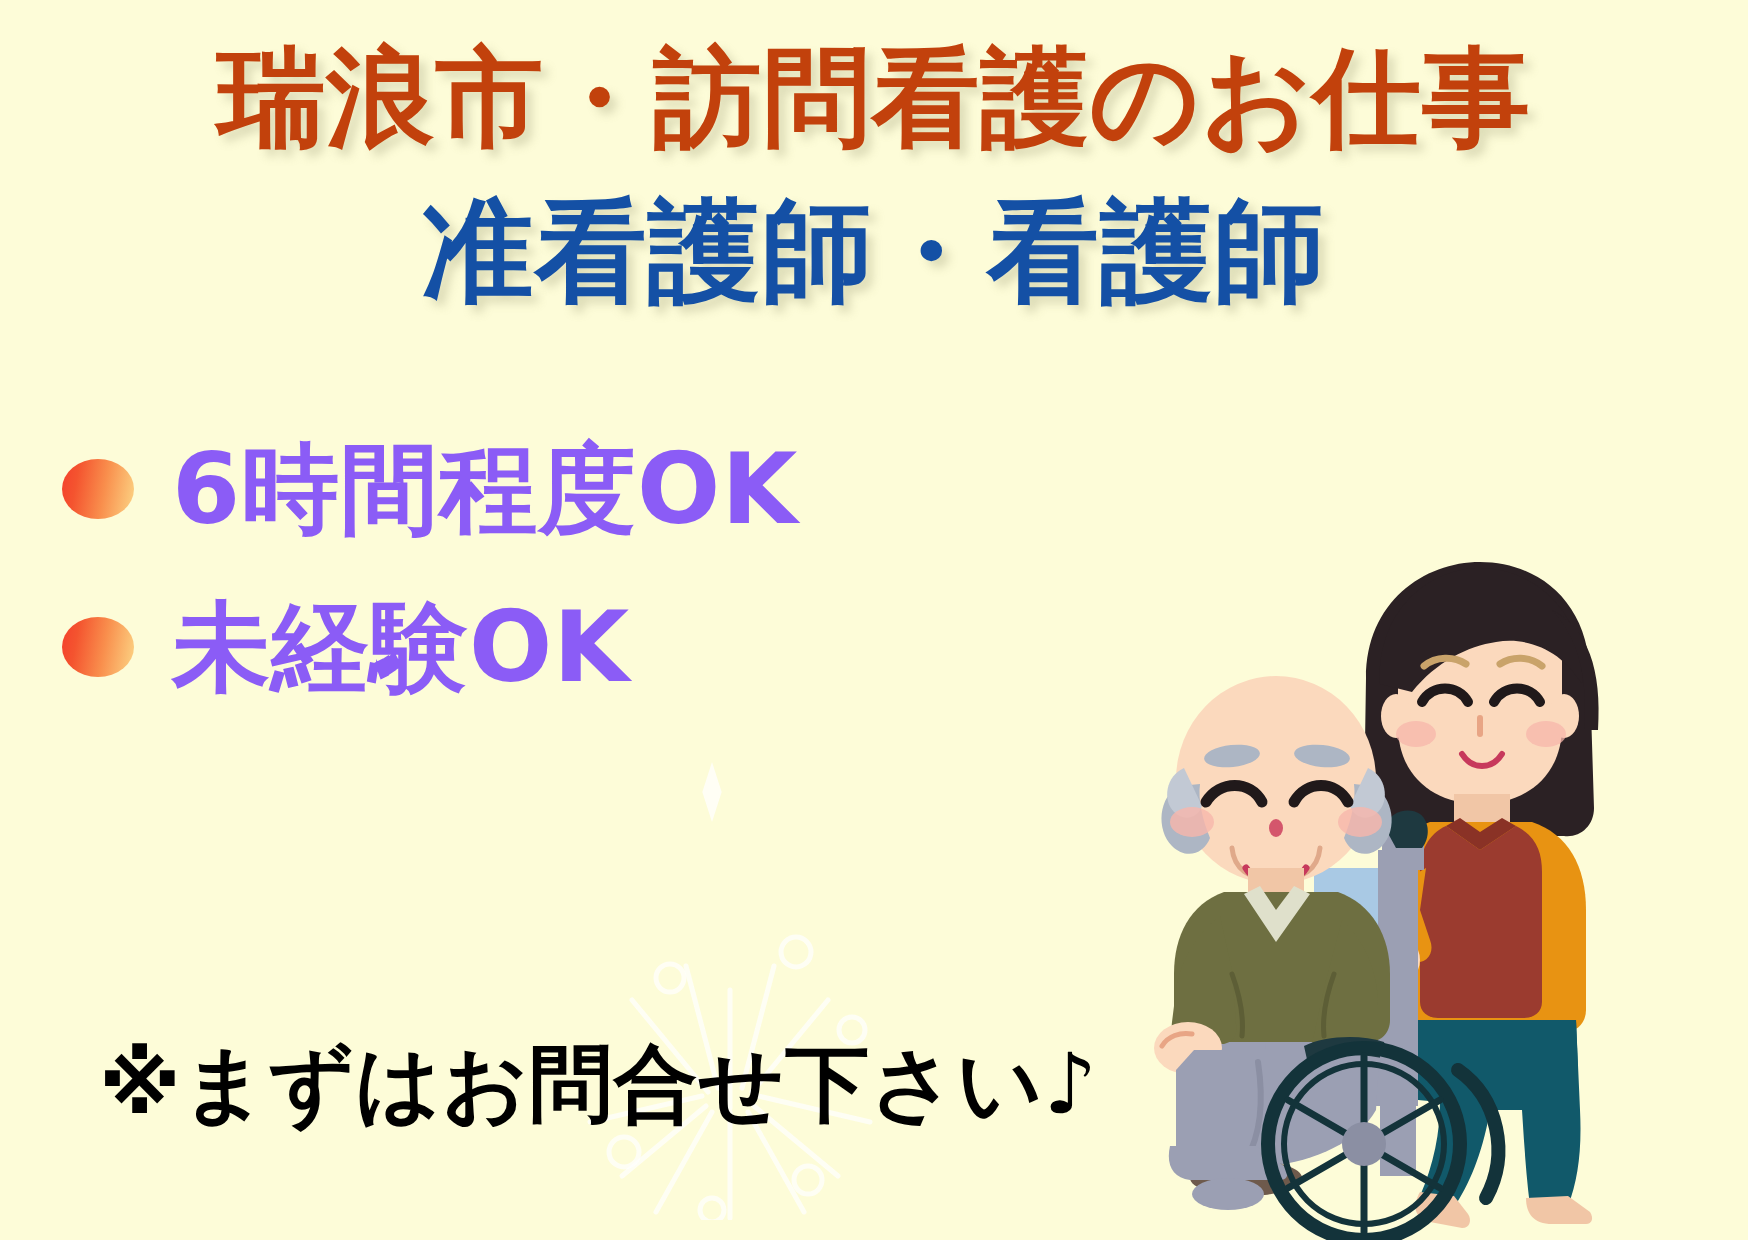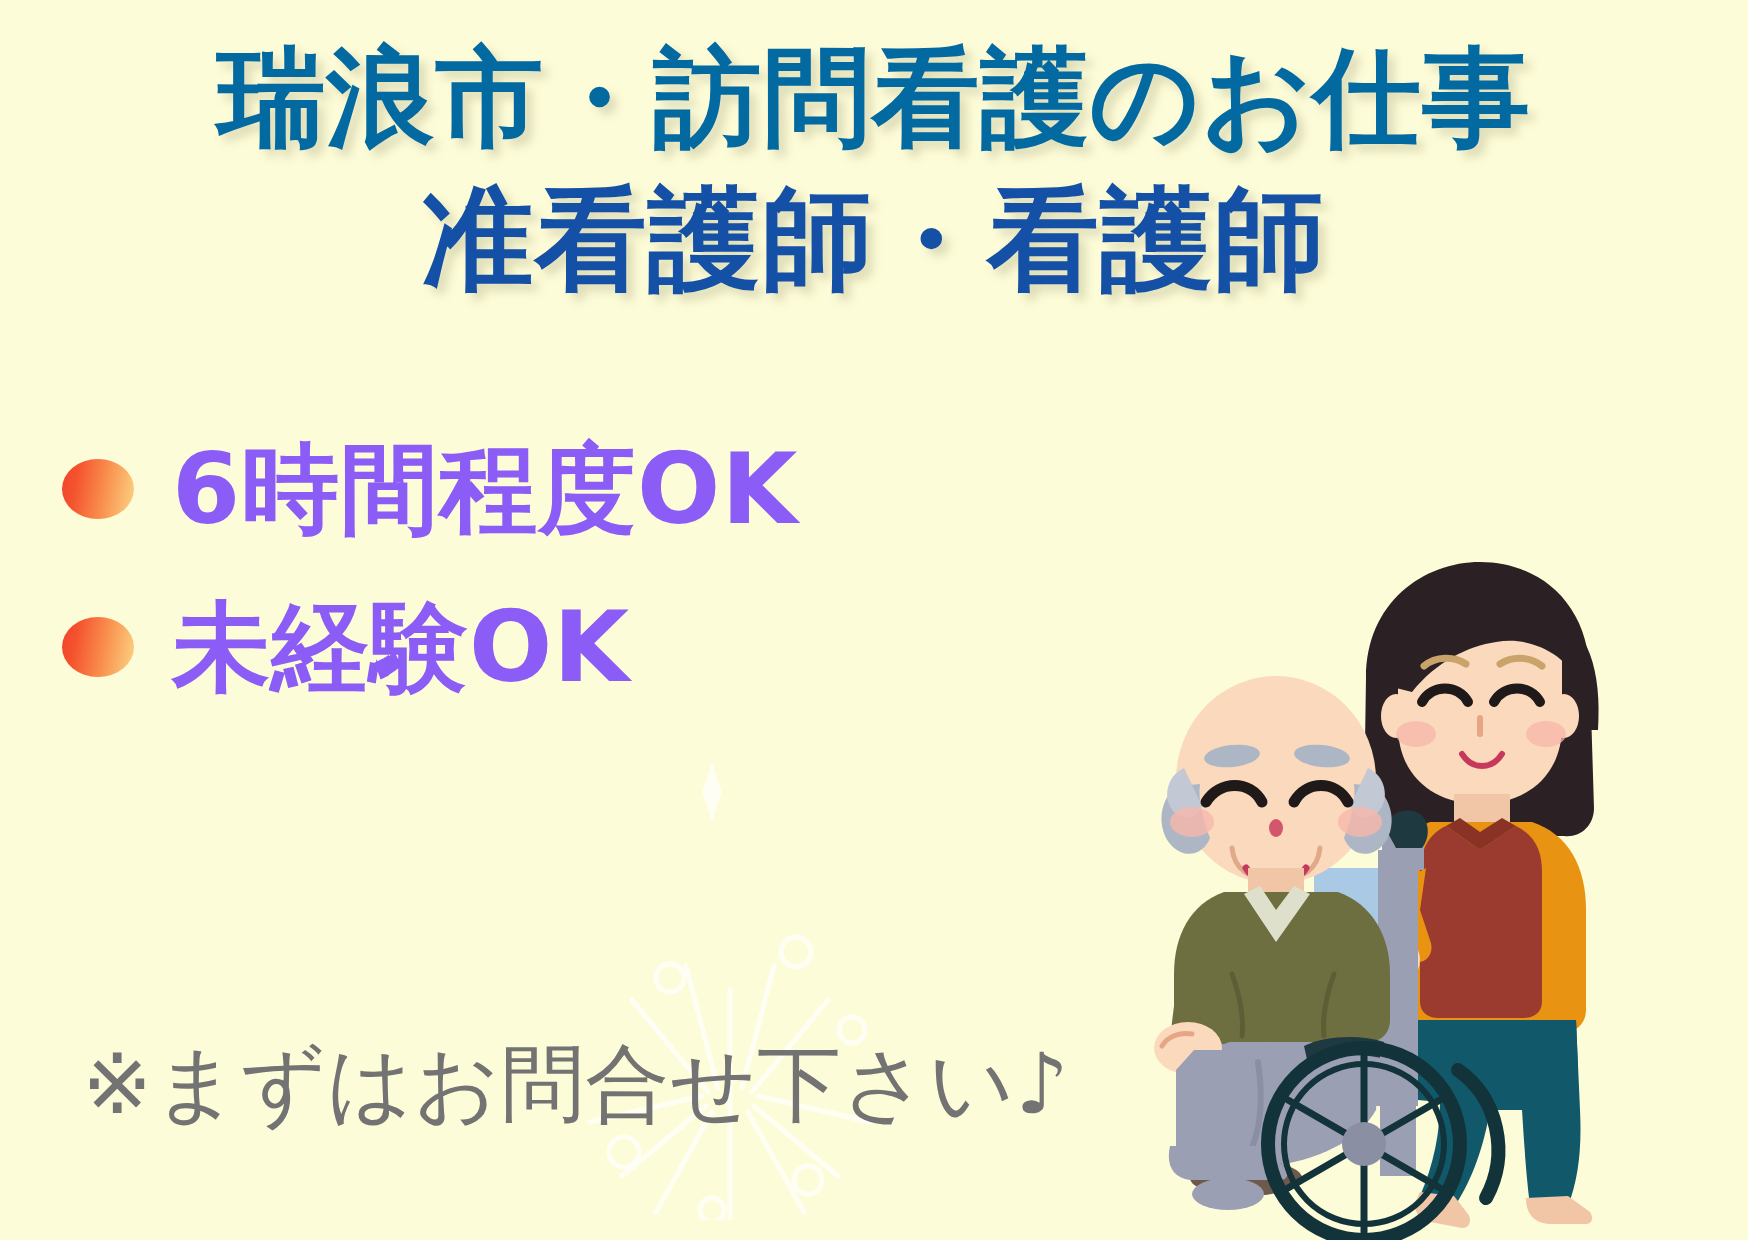--- a/index.html
+++ b/index.html
@@ -47,34 +47,34 @@
     top: 34px;
     width: 1748px;
     text-align: center;
   }
 
   .title-main {
     font-size: 108px;
     line-height: 1.18;
     font-weight: 700;
     letter-spacing: 0.01em;
-    color: #0369a1;
+    color: #c2410c;
     text-shadow: 7px 7px 10px rgba(150, 150, 110, 0.30);
     white-space: nowrap;
   }
 
   .title-sub {
     font-size: 112px;
     line-height: 1.18;
     font-weight: 700;
     letter-spacing: 0.01em;
     color: #1450a5;
     text-shadow: 7px 7px 10px rgba(150, 150, 110, 0.30);
     white-space: nowrap;
-    margin-top: 12px;
+    margin-top: 24px;
   }
 
   
   .bullet-list {
     position: absolute;
     left: 62px;
     top: 410px;
     width: 1150px;
   }
 
@@ -98,25 +98,25 @@
     font-weight: 700;
     color: #8b5cf6;
     letter-spacing: 0.01em;
     white-space: nowrap;
     line-height: 1;
   }
 
   
   .footnote {
     position: absolute;
-    left: 82px;
+    left: 99px;
     top: 1042px;
     font-size: 84px;
-    font-weight: 400;
-    color: #737373;
+    font-weight: 700;
+    color: #000000;
     letter-spacing: 0.01em;
     white-space: nowrap;
     line-height: 1;
   }
 
   
   .illustration {
     position: absolute;
     right: 0px;
     bottom: 0px;

